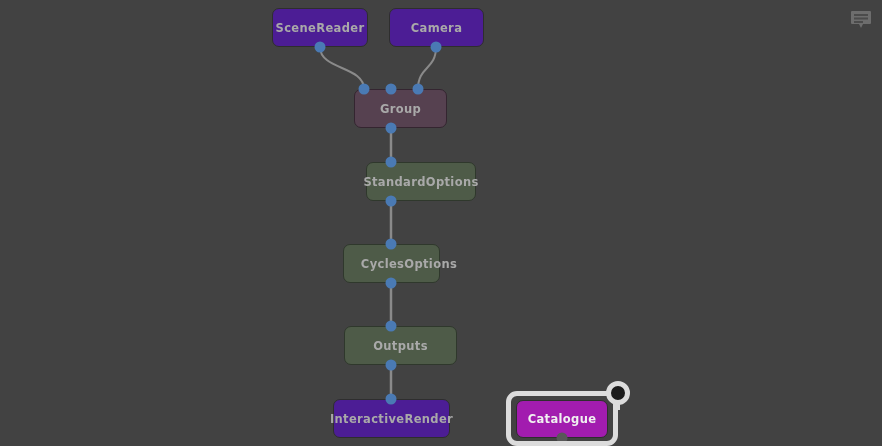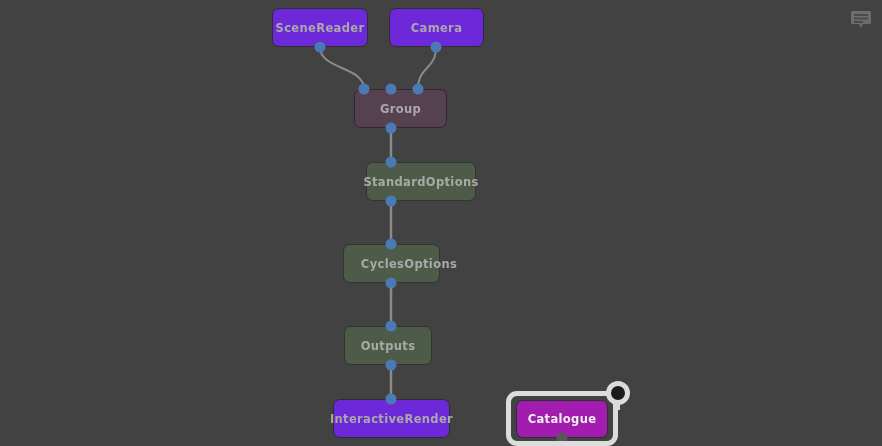--- a/index.html
+++ b/index.html
@@ -32,21 +32,21 @@
     justify-content: center;
   }
   .node-label {
     font-size: 11.5px;
     font-weight: bold;
     letter-spacing: 0.35px;
     color: #a9a9a9;
     user-select: none;
     white-space: nowrap;
   }
-  .node.type-default { background: #6d28d9; }
+  .node.type-default { background: #4c1d95; }
   .node.type-group   { background: #564150; border-color: #342530; margin-left: 9px; }
   .node.type-options { background: #4e5b48; border-color: #2f382c; }
   .node.type-blue    { background: #a21caf; border-color: #2e2e2e; }
   .node.type-blue .node-label { color: #f0f0f0; }
 
   .plug {
     position: absolute;
     width: 11px;
     height: 11px;
     border-radius: 50%;
@@ -116,21 +116,21 @@
       <div class="node type-options" style="left: 336px; top: 162px; width: 110px; height: 39px; margin-left: 30px;">
         <span class="node-label">StandardOptions</span>
       </div>
       <div class="plug" style="left: 391px; top: 162px;"></div>
       <div class="plug" style="left: 391px; top: 201px;"></div>
       <div class="node type-options" style="left: 343px; top: 244px; width: 97px; height: 39px; padding-left: 35px;">
         <span class="node-label">CyclesOptions</span>
       </div>
       <div class="plug" style="left: 391px; top: 244px;"></div>
       <div class="plug" style="left: 391px; top: 283px;"></div>
-      <div class="node type-options" style="left: 344px; top: 326px; width: 88px; height: 39px;">
+      <div class="node type-options" style="left: 344px; top: 326px; width: 113px; height: 39px;">
         <span class="node-label">Outputs</span>
       </div>
       <div class="plug" style="left: 391px; top: 326px;"></div>
       <div class="plug" style="left: 391px; top: 365px;"></div>
       <div class="node type-default" style="left: 333px; top: 399px; width: 117px; height: 39px;">
         <span class="node-label">InteractiveRender</span>
       </div>
       <div class="plug" style="left: 391px; top: 399px;"></div>
       <div class="node type-blue" style="left: 516px; top: 400px; width: 92px; height: 38px;">
         <span class="node-label">Catalogue</span>

